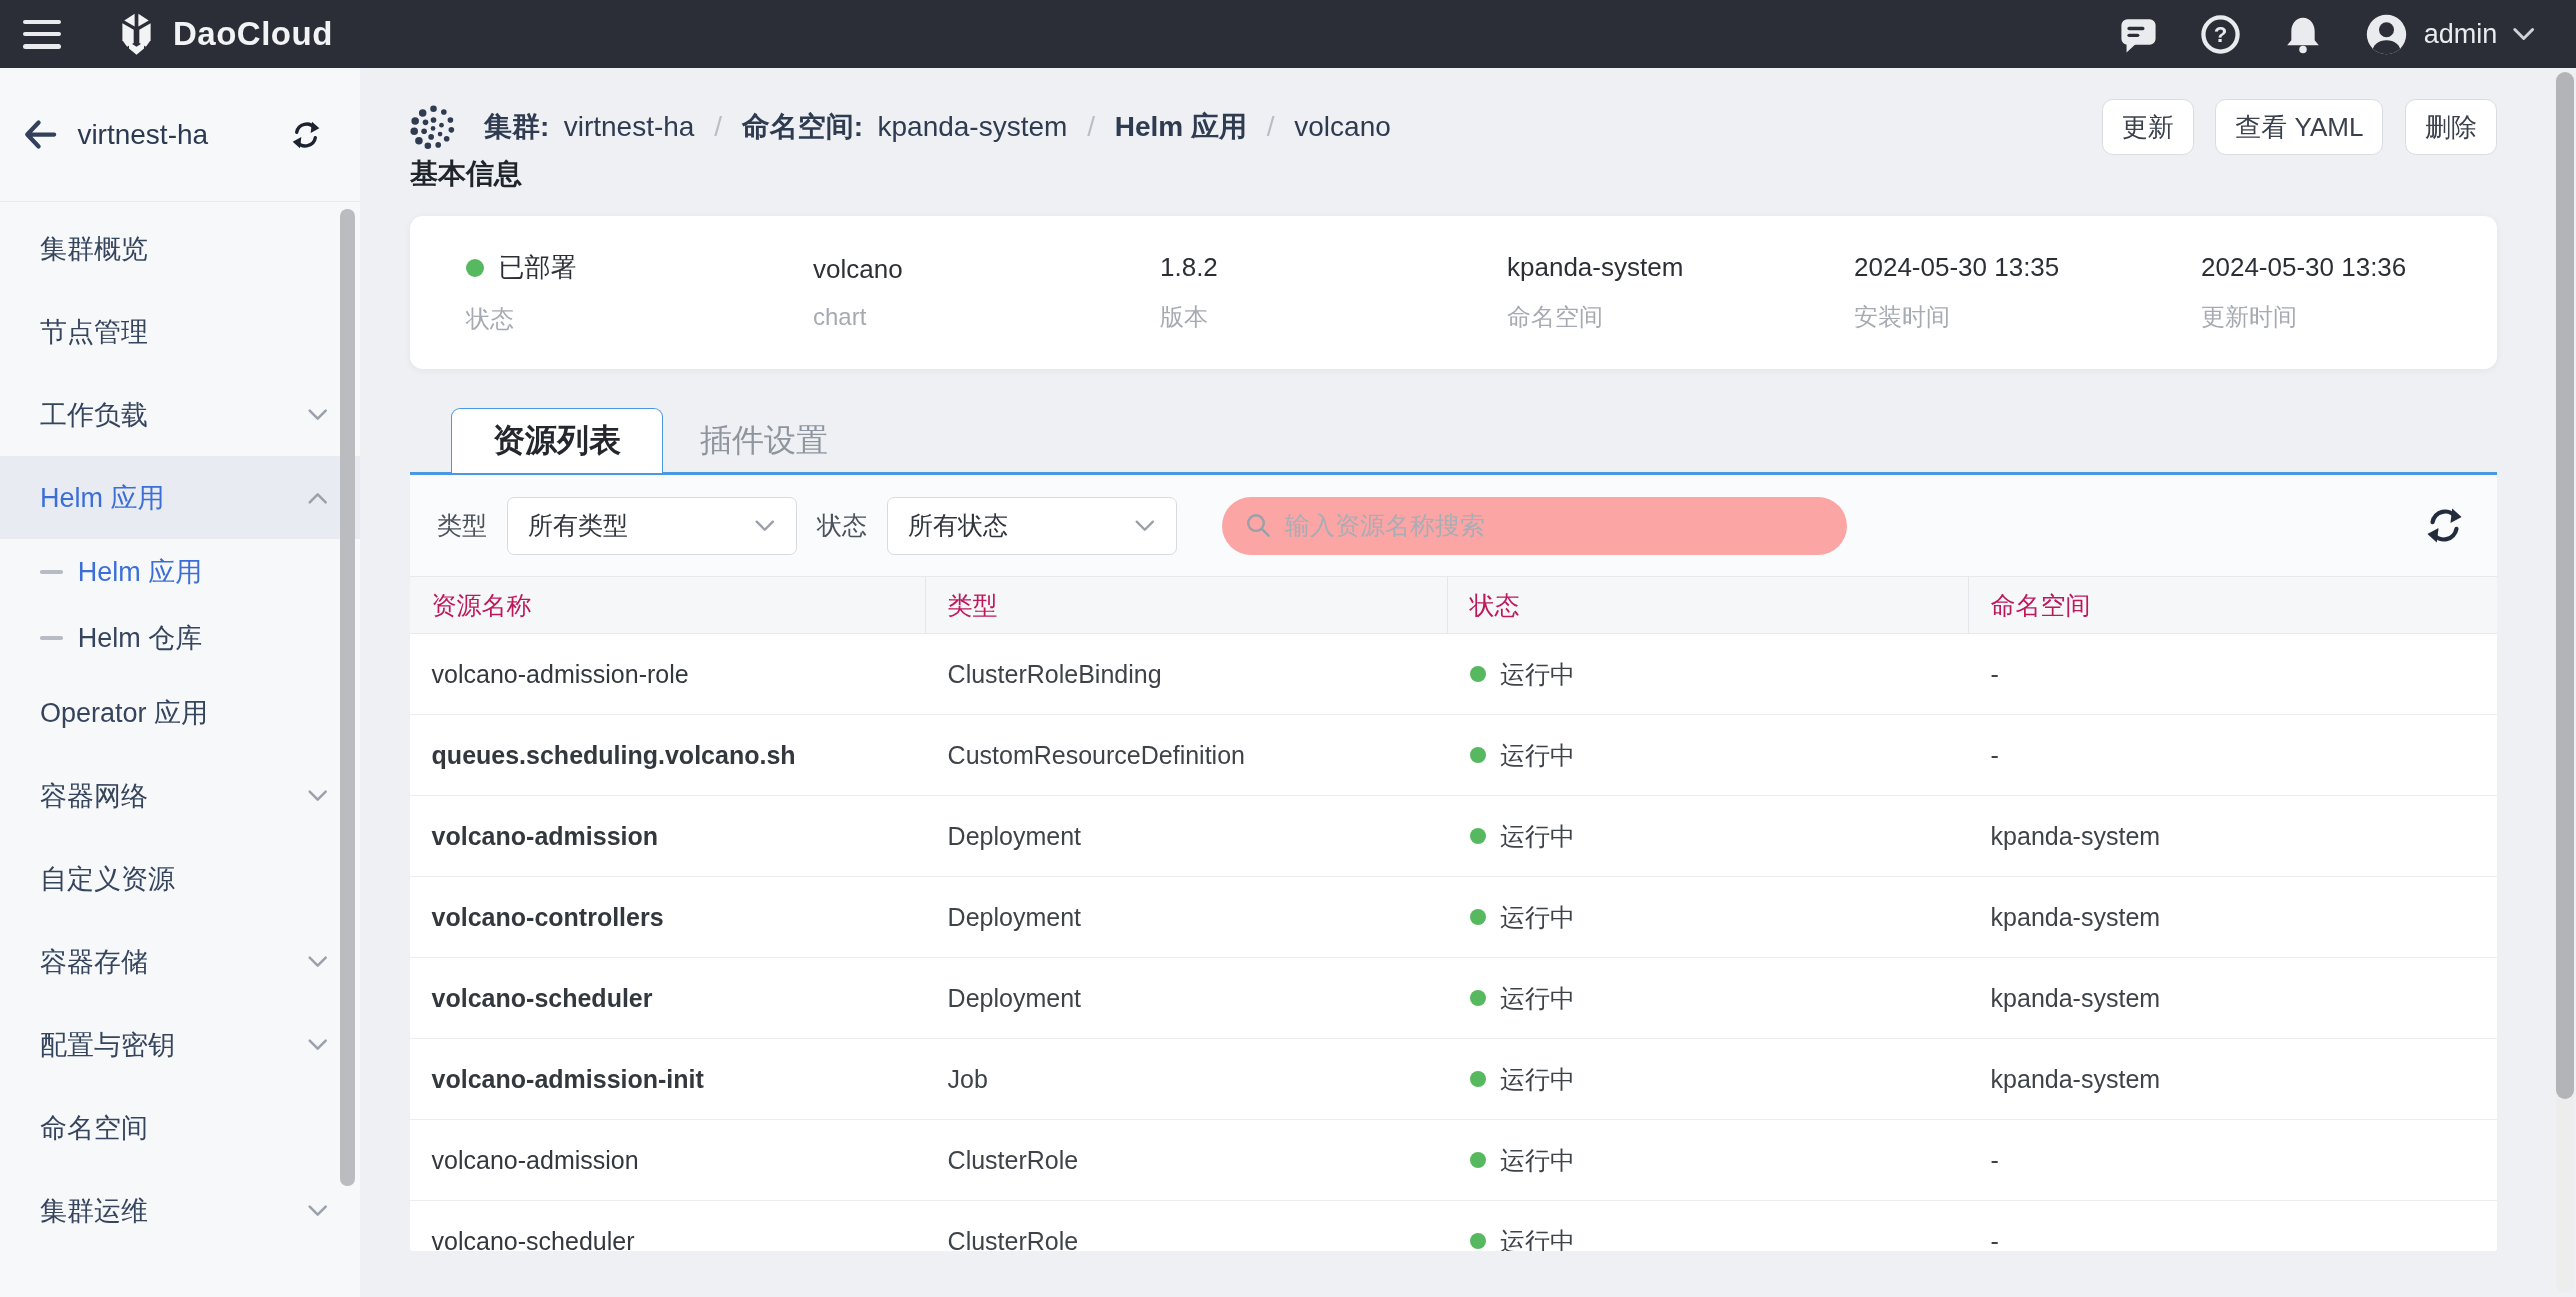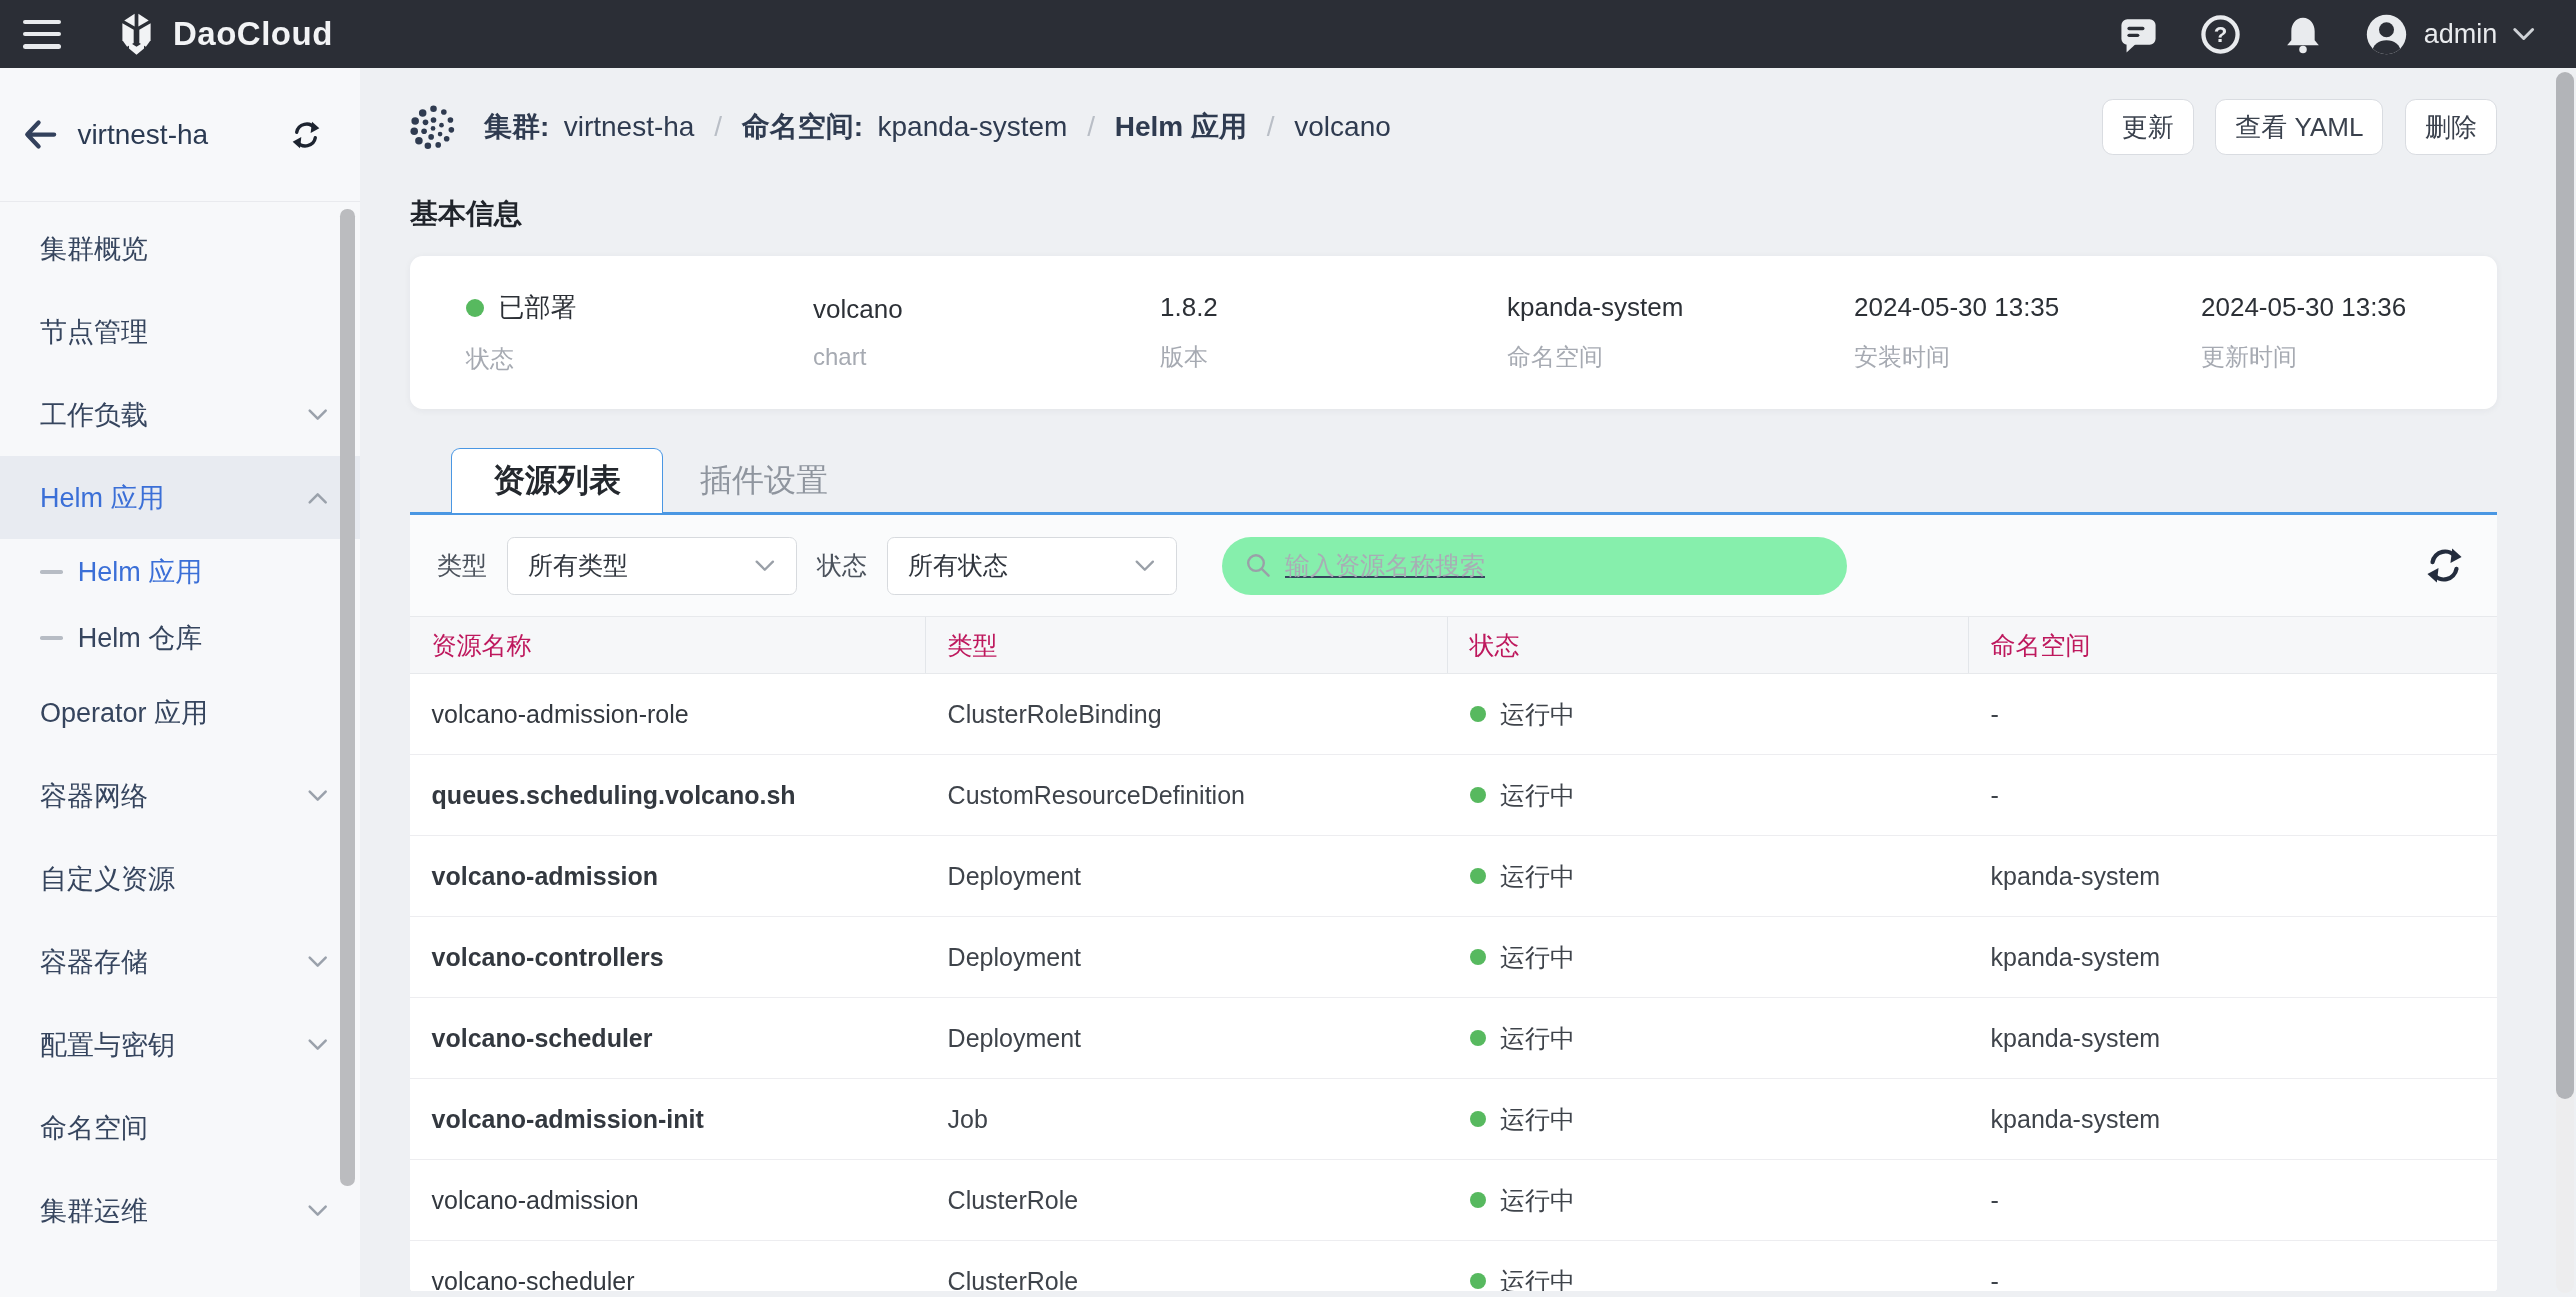--- a/index.html
+++ b/index.html
@@ -44,21 +44,21 @@
   .main { position:absolute; left:360px; top:68px; width:2216px; height:1229px; }
   .content { margin:0 79px 0 50px; position:relative; }
   .crumb-row { padding-top:31px; display:flex; align-items:center; }
   .breadcrumb { display:flex; align-items:center; gap:14.4px; font-size:28px; color:#2f3b50; }
   .breadcrumb .seg-strong { font-weight:700; }
   .breadcrumb .sep { color:#b9bec6; padding:0 5.4px; }
   .crumb-logo { width:47px; height:47px; margin-right:12.6px; flex:none; }
   .page-actions { margin-left:auto; display:flex; gap:21.6px; }
   .btn { height:56px; padding:0 19px; background:#fff; border:1.8px solid #d9dce1; border-radius:10.8px;
          font-size:26px; color:#3a414d; display:flex; align-items:center; cursor:pointer; }
-  .section-title { margin-top:40px; font-size:28px; font-weight:700; color:#20242b; }
+  .section-title { font-size:28px; font-weight:700; color:#20242b; }
   
   .info-card { margin-top:23.4px; height:153px; background:#fff; border-radius:12.6px;
                box-shadow:0 1.8px 7.2px rgba(30,40,60,.05); display:flex; align-items:center; padding-left:56px; }
   .info-field { width:347px; flex:none; }
   .info-value { font-size:26px; font-weight:500; color:#2c3036; display:flex; align-items:center; }
   .info-label { font-size:24px; color:#a6aab2; margin-top:18px; }
   .dot { width:18px; height:18px; border-radius:50%; background:#57b95f; margin-right:14.4px; flex:none; }
   
   .tabs-row { margin-top:41px; height:65px; position:relative; }
   .tab-underline { position:absolute; left:0; right:0; bottom:0; height:3.6px; background:#4a97e3; }
@@ -66,22 +66,22 @@
   .tab.active { left:41px; background:#fff; border:1.8px solid #4a97e3; border-bottom:none;
                 border-radius:9px 9px 0 0; color:#24282e; font-weight:700; z-index:2; }
   .tab.inactive { left:249px; color:#8f959e; }
   
   .panel { background:#fff; height:776px; overflow:hidden; border-radius:0 0 3.6px 3.6px; }
   .filter-row { height:101px; background:#fafbfc; display:flex; align-items:center; padding:0 31px 0 27px; position:relative; }
   .f-label { font-size:25px; color:#4b525c; flex:none; }
   .select { width:290px; height:58px; background:#fff; border:1.8px solid #d7dade; border-radius:7.2px;
             display:flex; align-items:center; padding:0 20px; margin:0 20px; font-size:25px; color:#30353d; cursor:pointer; }
   .select .chev { margin-left:auto; color:#9aa0a8; display:flex; }
-  .searchbox { margin-left:25px; width:625px; height:58px; background:#86efac; border-radius:29px;
-               display:flex; align-items:center; padding:0 21.6px;text-decoration:underline; }
+  .searchbox { margin-left:25px; width:625px; height:58px; background:#fca5a5; border-radius:29px;
+               display:flex; align-items:center; padding:0 21.6px; }
   .searchbox input { border:none; outline:none; background:transparent; font-size:25px; color:#30353d;
                      width:100%; margin-left:12.6px; font-family:inherit; }
   .searchbox input::placeholder { color:#a8adb5; }
   .refresh-btn { position:absolute; right:31px; top:29px; width:43px; height:43px; color:#232c3d; cursor:pointer; display:flex; align-items:center; justify-content:center; }
   
   .thead { height:58px; background:#f6f7f9; border-top:0.9px solid #e7e9ec; border-bottom:0.9px solid #e7e9ec;
            display:grid; grid-template-columns:516px 522px 521px 528px; }
   .th { display:flex; align-items:center; padding-left:21.6px; font-size:25px; color:#be185d; border-right:0.9px solid #e3e6ea; }
   .th:last-child { border-right:none; }
   .trow { height:81px; display:grid; grid-template-columns:516px 522px 521px 528px; border-bottom:0.9px solid #ededf0; background:#fff; }

